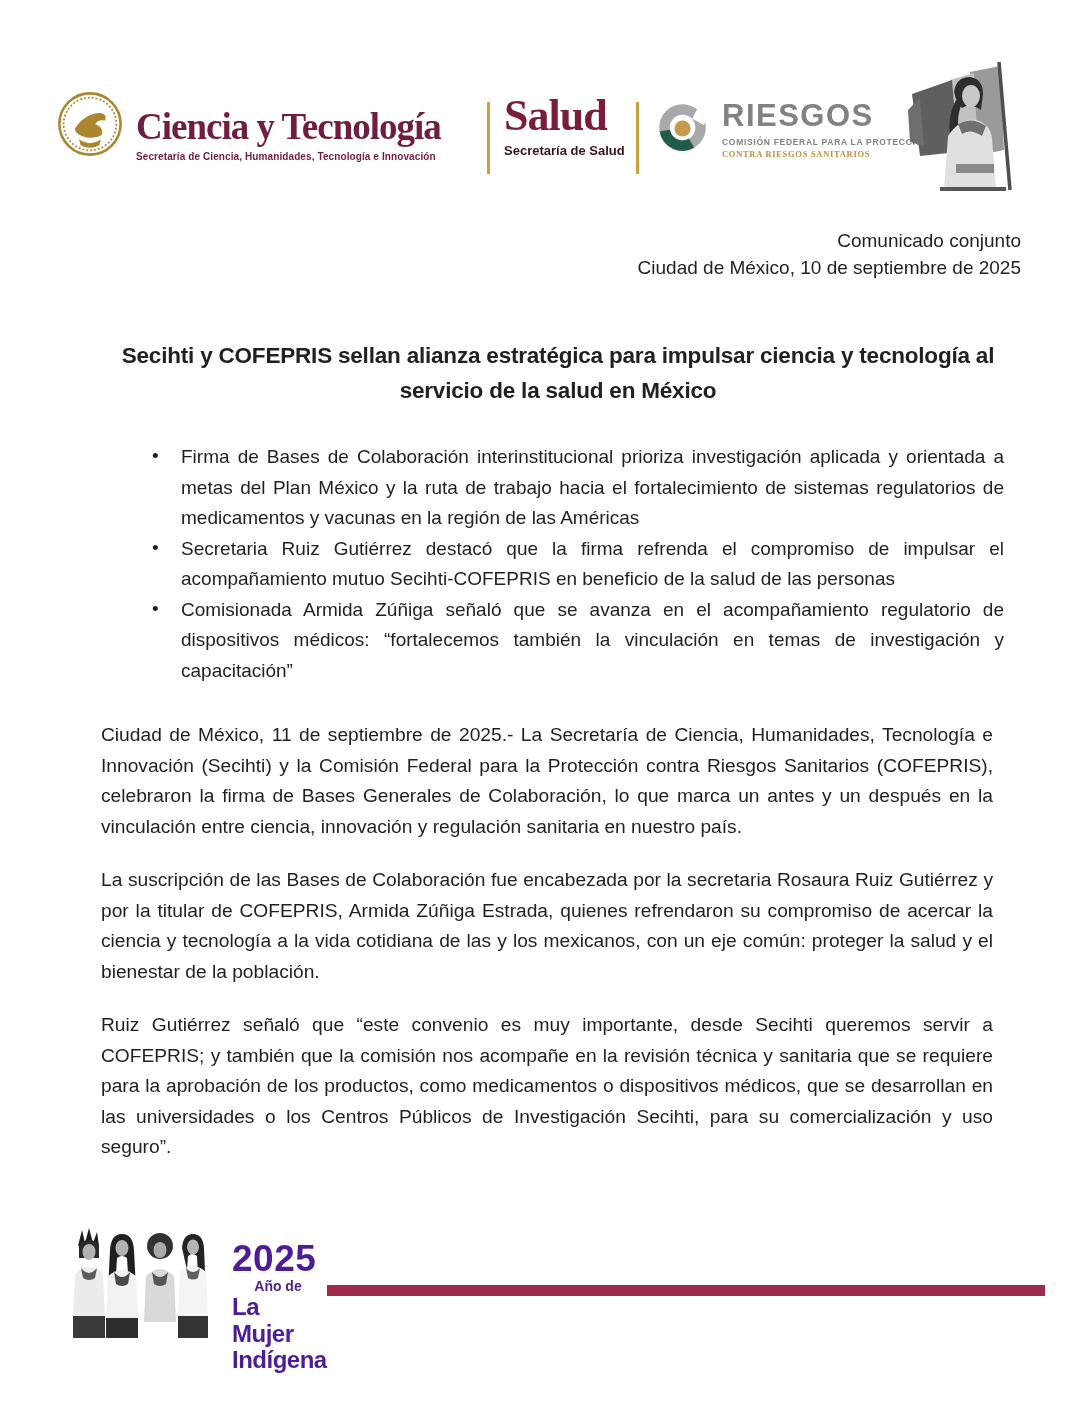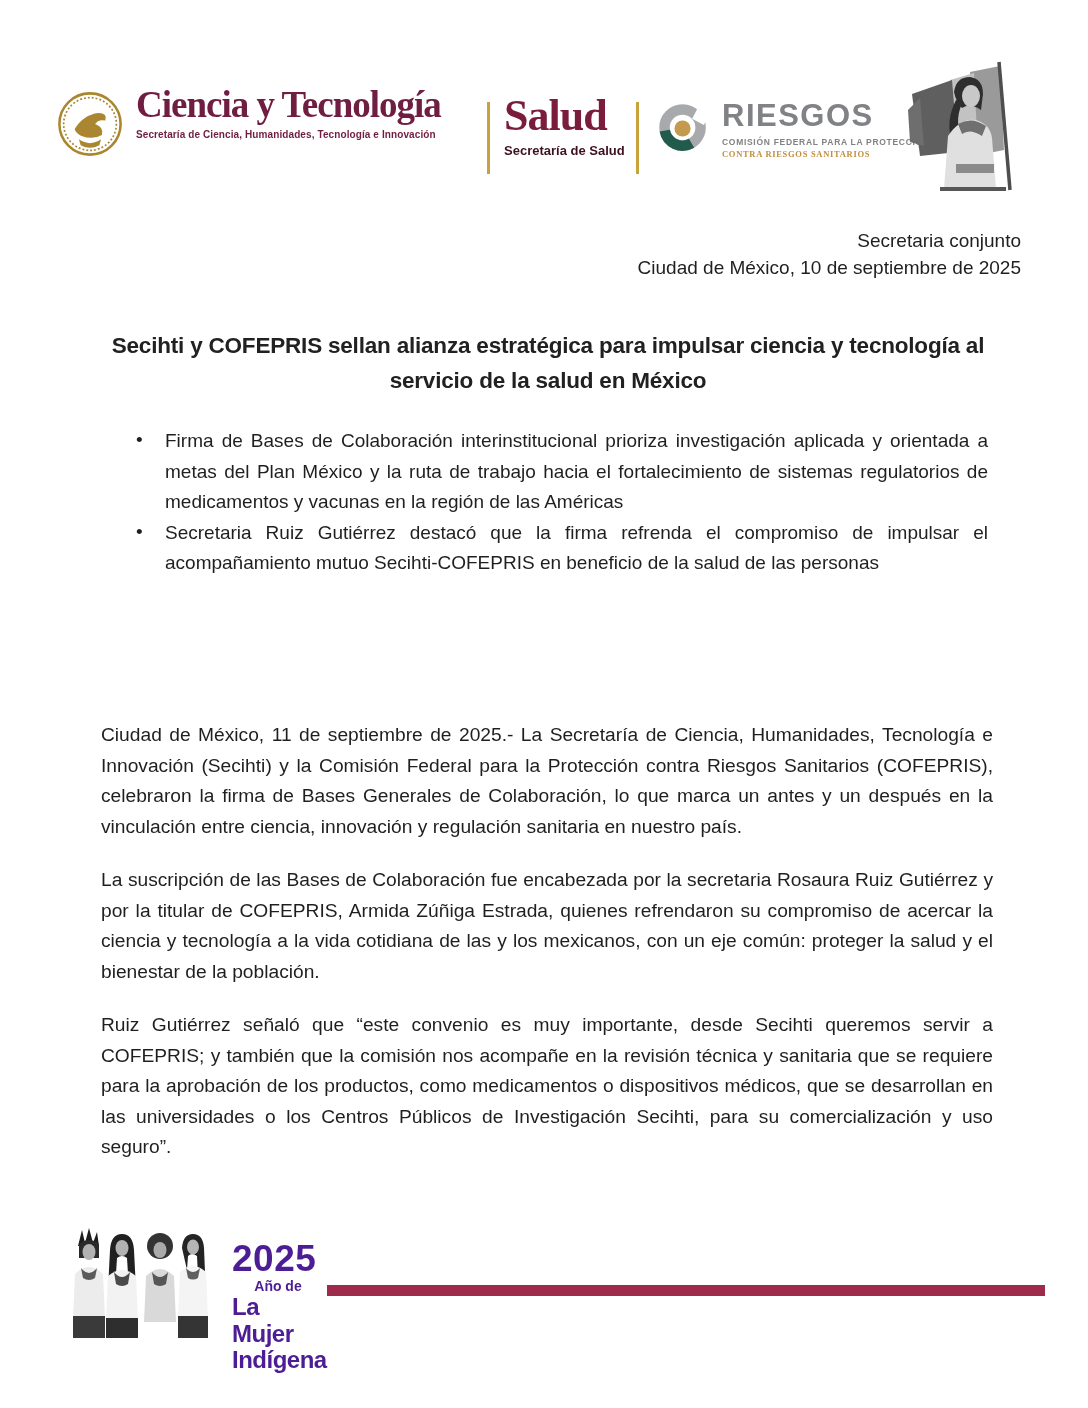--- a/index.html
+++ b/index.html
@@ -3,21 +3,21 @@
 <meta charset="utf-8">
 <style>
   html,body { margin:0; padding:0; background:#ffffff; }
   .page {
     position:relative; width:1088px; height:1408px; margin:0 auto;
     background:#ffffff; overflow:hidden;
     font-family:"Liberation Sans","DejaVu Sans",sans-serif; color:#1f1f1f;
   }
 
   
-  .logo-secihti { position:absolute; left:56px; top:86px; display:flex; align-items:flex-start; gap:12px; }
+  .logo-secihti { position:absolute; left:56px; top:86px; display:flex; align-items:flex-end; gap:12px; }
   .secihti-title {
     font-family:"Liberation Serif","DejaVu Serif",serif; font-weight:bold;
     font-size:37px; line-height:1; color:#6F1D41; letter-spacing:-1px;
   }
   .secihti-sub { font-size:10px; font-weight:bold; color:#6F1D41; margin-top:6px; letter-spacing:0.1px; }
 
   .logo-divider { position:absolute; width:3px; height:72px; top:102px; background:#C9A23B; }
   .divider-1 { left:487px; }
   .divider-2 { left:636px; }
 
@@ -34,26 +34,26 @@
   .cofepris-sub2 { font-size:8.5px; font-weight:bold; color:#C28E3F; letter-spacing:0.7px; margin-top:2px;font-family:Liberation Serif, serif; }
 
   .flag-image { position:absolute; left:900px; top:58px; width:140px; height:137px; }
 
   
   .meta { position:absolute; top:228px; right:67px; text-align:right; font-size:19px; line-height:26.5px; color:#1f1f1f; }
 
   
   .doc-title {
     position:absolute; top:324px; left:50%; transform:translateX(-50%);
-    width:920px; margin:4px; text-align:center;
+    width:920px; margin:14px; text-align:center;
     font-size:22.5px; font-weight:bold; line-height:35px; color:#212121; letter-spacing:-0.2px;
   }
 
   
-  .bullets { position:absolute; top:426px; left:130px; width:858px; margin:0; padding:0; list-style:none; }
+  .bullets { position:absolute; top:426px; left:130px; width:858px; margin:16px; padding:0; list-style:none; }
   .bullets li {
     position:relative; padding-left:35px; text-align:justify;
     font-size:19px; line-height:30.5px; color:#1f1f1f;
   }
   .bullets li::before { content:"\2022"; position:absolute; left:6px; top:-1px; font-size:19px; color:#1f1f1f; }
 
   
   .paragraphs { position:absolute; top:720px; left:101px; width:892px; }
   .paragraphs p { margin:0 0 23px 0; font-size:19.2px; line-height:30.5px; text-align:justify; color:#1f1f1f; }
 
@@ -115,29 +115,30 @@
     <path d="M54,34 Q56,19 70,19 Q83,21 83,36 L81,52 Q70,44 62,50 Q56,44 54,34 Z" fill="#2e2e2e"></path>
     <path d="M56,42 Q46,62 51,80 L60,78 Q55,58 63,44 Z" fill="#2e2e2e"></path>
     <ellipse cx="71" cy="38" rx="9" ry="11" fill="#c8c8c8"></ellipse>
     <path d="M48,78 Q60,60 76,62 Q90,66 92,80 L96,131 L44,131 Z" fill="#e0e0e0"></path>
     <path d="M58,66 Q72,58 86,68 L82,78 Q70,70 62,76 Z" fill="#707070"></path>
     <rect x="56" y="106" width="38" height="9" fill="#8a8a8a"></rect>
     <rect x="40" y="129" width="66" height="4" fill="#565656"></rect>
   </svg>
 
   <div class="meta">
-    <div>Secretaria conjunto</div>
+    <div>Comunicado conjunto</div>
     <div>Ciudad de México, 10 de septiembre de 2025</div>
   </div>
 
   <h1 class="doc-title">Secihti y COFEPRIS sellan alianza estratégica para impulsar ciencia y tecnología al servicio de la salud en México</h1>
 
   <ul class="bullets">
     <li><span>Firma de Bases de Colaboración interinstitucional prioriza investigación aplicada y orientada a metas del Plan México y la ruta de trabajo hacia el fortalecimiento de sistemas regulatorios de medicamentos y vacunas en la región de las Américas</span></li>
     <li><span>Secretaria Ruiz Gutiérrez destacó que la firma refrenda el compromiso de impulsar el acompañamiento mutuo Secihti-COFEPRIS en beneficio de la salud de las personas</span></li>
+    <li><span>Comisionada Armida Zúñiga señaló que se avanza en el acompañamiento regulatorio de dispositivos médicos: “fortalecemos también la vinculación en temas de investigación y capacitación”</span></li>
   </ul>
 
   <div class="paragraphs">
     <p>Ciudad de México, 11 de septiembre de 2025.- La Secretaría de Ciencia, Humanidades, Tecnología e Innovación (Secihti) y la Comisión Federal para la Protección contra Riesgos Sanitarios (COFEPRIS), celebraron la firma de Bases Generales de Colaboración, lo que marca un antes y un después en la vinculación entre ciencia, innovación y regulación sanitaria en nuestro país.</p>
     <p>La suscripción de las Bases de Colaboración fue encabezada por la secretaria Rosaura Ruiz Gutiérrez y por la titular de COFEPRIS, Armida Zúñiga Estrada, quienes refrendaron su compromiso de acercar la ciencia y tecnología a la vida cotidiana de las y los mexicanos, con un eje común: proteger la salud y el bienestar de la población.</p>
     <p>Ruiz Gutiérrez señaló que “este convenio es muy importante, desde Secihti queremos servir a COFEPRIS; y también que la comisión nos acompañe en la revisión técnica y sanitaria que se requiere para la aprobación de los productos, como medicamentos o dispositivos médicos, que se desarrollan en las universidades o los Centros Públicos de Investigación Secihti, para su comercialización y uso seguro”.</p>
   </div>
 
   <svg class="footer-women" viewBox="0 0 154 112" aria-hidden="true">
 

